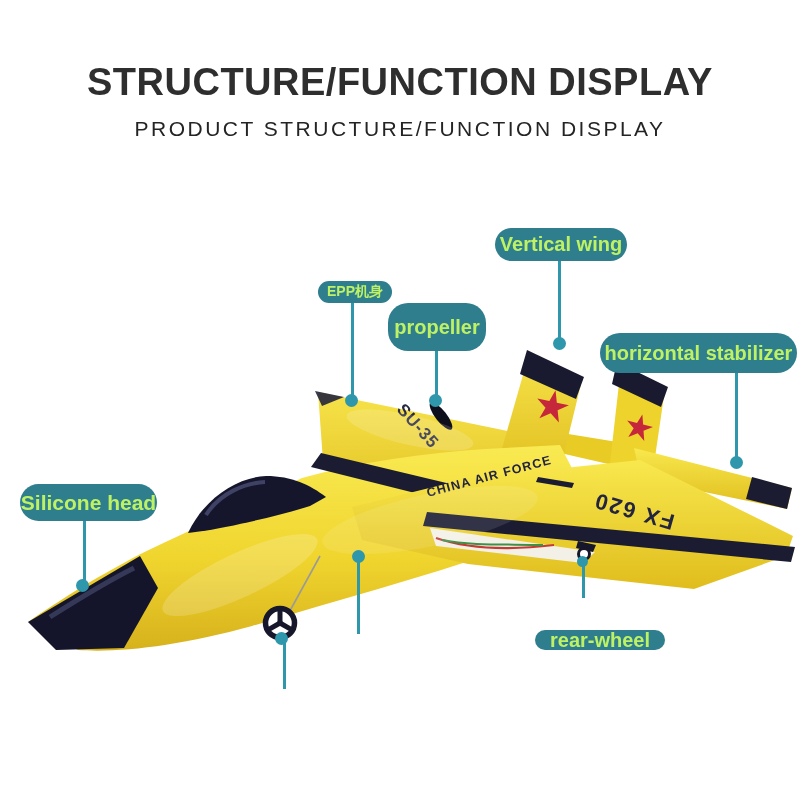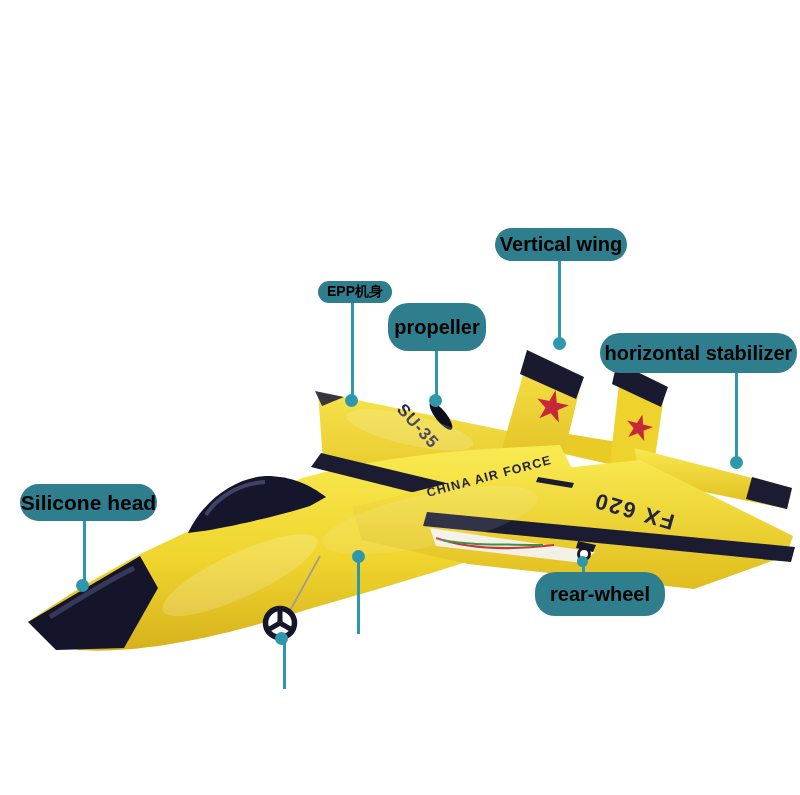--- a/index.html
+++ b/index.html
@@ -11,37 +11,41 @@
   .titles h1{
     margin:0;font-size:38px;font-weight:600;color:#2e2e2e;
     letter-spacing:.5px;line-height:1.1;
   }
   .titles h2{
     margin:13px 0 0 0;font-size:21px;font-weight:500;color:#242424;
     letter-spacing:2.5px;
   }
   .pill{
     position:absolute;display:flex;align-items:center;justify-content:center;
-    background:#2e7e8e;color:#000000;border-radius:20px;
+    background:#2e7e8e;color:#bef264;border-radius:20px;
     font-weight:600;white-space:nowrap;z-index:30;
   }
   .line{position:absolute;width:3px;background:#2e97ac;z-index:20;}
   .dot{
     position:absolute;width:13px;height:13px;border-radius:50%;
     background:#2e97ac;z-index:25;
   }
   .dot.small{width:11px;height:11px;}
   svg.plane{position:absolute;left:0;top:0;z-index:10;}
   svg.plane text{font-family:"Liberation Sans", sans-serif;}
 </style>
 </head>
 <body>
 
 <div id="stage">
 
+  <div class="titles">
+    <h1>STRUCTURE/FUNCTION DISPLAY</h1>
+    <h2>PRODUCT STRUCTURE/FUNCTION DISPLAY</h2>
+  </div>
 
   <svg class="plane" width="800" height="795" viewBox="0 0 800 795">
     <defs>
       <linearGradient id="gFus" x1="0" y1="0" x2="0" y2="1">
         <stop offset="0" stop-color="#f9ea52"></stop>
         <stop offset="0.55" stop-color="#f0d52e"></stop>
         <stop offset="1" stop-color="#d6b11c"></stop>
       </linearGradient>
       <linearGradient id="gWingL" x1="0" y1="0" x2="0" y2="1">
         <stop offset="0" stop-color="#f6e34a"></stop>
@@ -140,15 +144,15 @@
   <div class="dot" style="left:76px;top:579px"></div>
   <div class="dot" style="left:352px;top:550px"></div>
   <div class="dot small" style="left:577px;top:556px"></div>
   <div class="dot" style="left:275px;top:632px"></div>
 
   <div class="pill" style="left:495px;top:228px;width:132px;height:33px;font-size:20px">Vertical wing</div>
   <div class="pill" style="left:318px;top:281px;width:74px;height:22px;font-size:14px">EPP机身</div>
   <div class="pill" style="left:388px;top:303px;width:98px;height:48px;font-size:20px">propeller</div>
   <div class="pill" style="left:600px;top:333px;width:197px;height:40px;font-size:20px">horizontal stabilizer</div>
   <div class="pill" style="left:20px;top:484px;width:137px;height:37px;font-size:21px">Silicone head</div>
-  <div class="pill" style="left:535px;top:572px;width:130px;height:44px;font-size:20px">rear-wheel</div>
+  <div class="pill" style="left:535px;top:630px;width:130px;height:20px;font-size:20px">rear-wheel</div>
 
 </div>
 
 </body></html>

